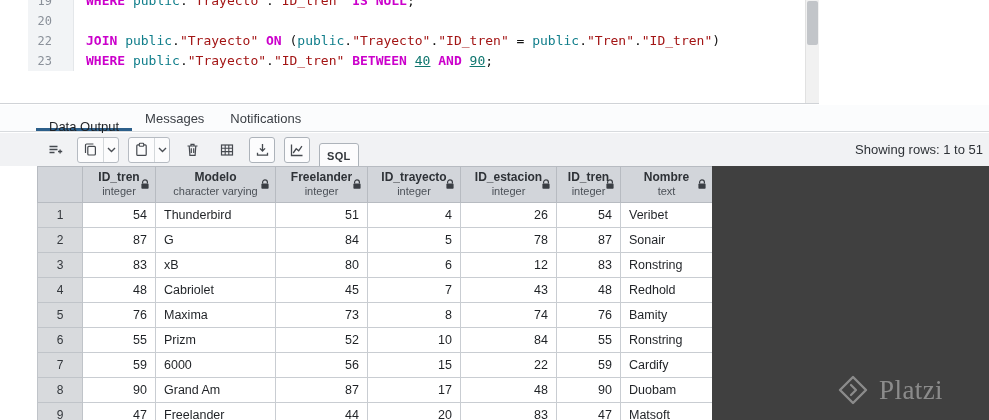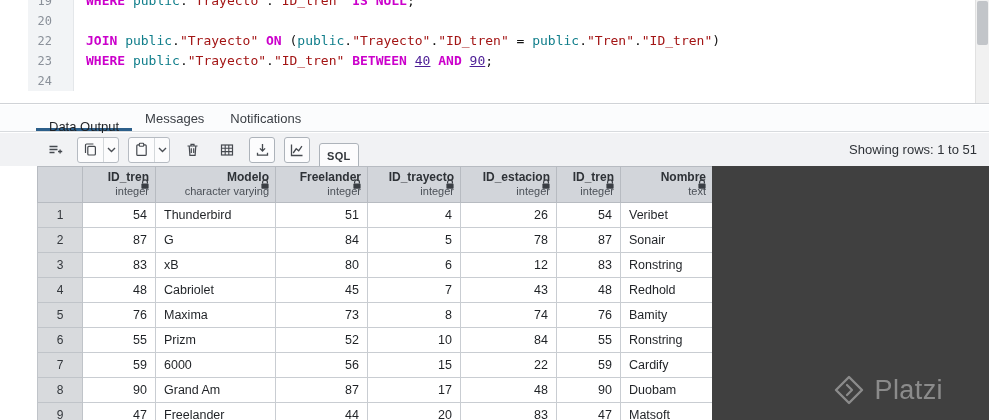--- a/index.html
+++ b/index.html
@@ -1,33 +1,33 @@
 <!DOCTYPE html>
 <html><head>
 <meta charset="utf-8">
 <style>
   * { margin:0; padding:0; box-sizing:border-box; }
   html,body { width:989px; height:420px; overflow:hidden; }
   body { font-family:"Liberation Sans",sans-serif; background:#ffffff; position:relative; }
 
   
-  .editor { position:absolute; top:0; left:0; width:989px; height:104px; background:#fff;
+  .editor { position:absolute; top:0; left:0; width:819px; height:104px; background:#fff;
             border-bottom:1px solid #d0d3d7; overflow:hidden; }
   .editor-content { margin-top:-9px; }
   .editor-line { display:flex; height:20px; line-height:20px; background:#fff;
                  font-family:"DejaVu Sans Mono",monospace; font-size:13px; padding-left:28px; }
   .line-number { width:28px; text-align:right; padding-right:4px; color:#8a9099;
                  background:#f2f4f6; font-size:12px; font-family:"DejaVu Sans Mono",monospace; }
   .fold-cell { width:18px; background:#f2f4f6; border-right:1px solid #e4e7ea;
                display:flex; align-items:center; justify-content:center; }
   .code-line { padding-left:12px; white-space:pre; }
   .tk-kw { color:#cb00cb; font-weight:bold; }
   .tk-sc { color:#0f7d8a; }
   .tk-id { color:#a31515; }
-  .tk-num { color:#4c1d95;text-decoration:underline; }
+  .tk-num { color:#0f766e;text-decoration:underline; }
   .tk-pl { color:#141414; }
   .editor-scrollbar { position:absolute; top:0; right:0; width:14px; height:104px;
                       background:#f1f1f1; border-left:1px solid #e1e1e1; }
   .editor-scroll-thumb { position:absolute; top:1px; left:1px; width:11px; height:44px;
                          background:#c2c5c9; border-radius:2px; }
 
   
   .tabbar { position:absolute; top:105px; left:0; width:989px; height:27px; background:#fbfcfd;
             border-bottom:1px solid #d8dbde; display:flex; align-items:stretch; padding-left:36px; }
   .tab { padding:0 13px; font-size:13px; color:#3a3e44; display:flex; align-items:center; }
@@ -38,30 +38,30 @@
              display:flex; align-items:center; padding-left:42px; gap:9px; }
   .tbtn { height:26px; min-width:26px; display:flex; align-items:center; justify-content:center;
           border-radius:3px; color:#45494f; }
   .tbtn.flat { border:1px solid transparent; background:transparent; }
   .tbtn.boxed { border:1px solid #adb3ba; background:#fcfcfd; }
   .split { display:flex; height:26px; border:1px solid #b6bbc2; border-radius:3px; background:#fcfcfd; }
   .split .seg { width:25px; display:flex; align-items:center; justify-content:center; }
   .split .chev { width:15px; display:flex; align-items:center; justify-content:center;
                  border-left:1px solid #d4d8db; }
   .sql-btn { font-weight:bold; font-size:11px; padding:0 7px; color:#33373c; letter-spacing:0.3px;margin-top:12px; }
-  .status { margin-left:auto; margin-right:12px; font-size:13px; color:#2e3237;text-align:right; }
+  .status { margin-left:auto; margin-right:6px; font-size:13px; color:#2e3237;text-align:right; }
 
   
   .results { position:absolute; top:166px; left:0; width:989px; height:254px; background:#ffffff; }
-  .dark-panel { position:absolute; left:712px; top:0; width:277px; height:254px; background:#404040; }
+  .dark-panel { position:absolute; left:712px; top:0; width:277px; height:254px; background:#404040;font-family:Liberation Serif, serif; }
   .grid-wrap { position:absolute; left:37px; top:0; height:254px; overflow:hidden; }
   table.grid { border-collapse:collapse; table-layout:fixed; }
   .grid th, .grid td { border:1px solid #c9cdd2; overflow:hidden; white-space:nowrap; }
   .grid thead th { background:#d2d5da; height:36px; padding:3px 6px 2px 6px; vertical-align:top;
-                   text-align:right; position:relative; border-color:#b7bbc1; }
+                   text-align:center; position:relative; border-color:#b7bbc1; }
   .col-name { font-size:12px; font-weight:bold; color:#2e3237; line-height:15px; }
   .col-type { font-size:11px; font-weight:normal; color:#4b5057; line-height:13px; }
   .lock { position:absolute; right:5px; top:9px; }
   .grid td { height:25px; font-size:12.5px; color:#1f2226; padding:0 8px; background:#fff; }
   .grid td.rownum { background:#d8dadd; color:#33373c; text-align:center; padding:0;
                     border-color:#c0c4c9; font-size:12px; }
   .grid td.num { text-align:right;padding-left:32px; }
   .grid td.txt { text-align:left; }
 
   
@@ -89,25 +89,20 @@
       <div class="editor-line">
         <div class="line-number">22</div>
         <div class="fold-cell"></div>
         <div class="code-line"><span class="tk-kw">JOIN</span><span class="tk-pl"> </span><span class="tk-sc">public</span><span class="tk-pl">.</span><span class="tk-id">"Trayecto"</span><span class="tk-pl"> </span><span class="tk-kw">ON</span><span class="tk-pl"> (</span><span class="tk-sc">public</span><span class="tk-pl">.</span><span class="tk-id">"Trayecto"</span><span class="tk-pl">.</span><span class="tk-id">"ID_tren"</span><span class="tk-pl"> = </span><span class="tk-sc">public</span><span class="tk-pl">.</span><span class="tk-id">"Tren"</span><span class="tk-pl">.</span><span class="tk-id">"ID_tren"</span><span class="tk-pl">)</span></div>
       </div>
       <div class="editor-line">
         <div class="line-number">23</div>
         <div class="fold-cell"></div>
         <div class="code-line"><span class="tk-kw">WHERE</span><span class="tk-pl"> </span><span class="tk-sc">public</span><span class="tk-pl">.</span><span class="tk-id">"Trayecto"</span><span class="tk-pl">.</span><span class="tk-id">"ID_tren"</span><span class="tk-pl"> </span><span class="tk-kw">BETWEEN</span><span class="tk-pl"> </span><span class="tk-num">40</span><span class="tk-pl"> </span><span class="tk-kw">AND</span><span class="tk-pl"> </span><span class="tk-num">90</span><span class="tk-pl">;</span></div>
       </div>
-      <div class="editor-line">
-        <div class="line-number">24</div>
-        <div class="fold-cell"></div>
-        <div class="code-line"></div>
-      </div>
     </div>
   <div class="editor-scrollbar">
     <div class="editor-scroll-thumb"></div>
   </div>
 </div>
 
 <div class="tabbar">
   <div class="tab active">Data Output</div>
   <div class="tab">Messages</div>
   <div class="tab">Notifications</div>

